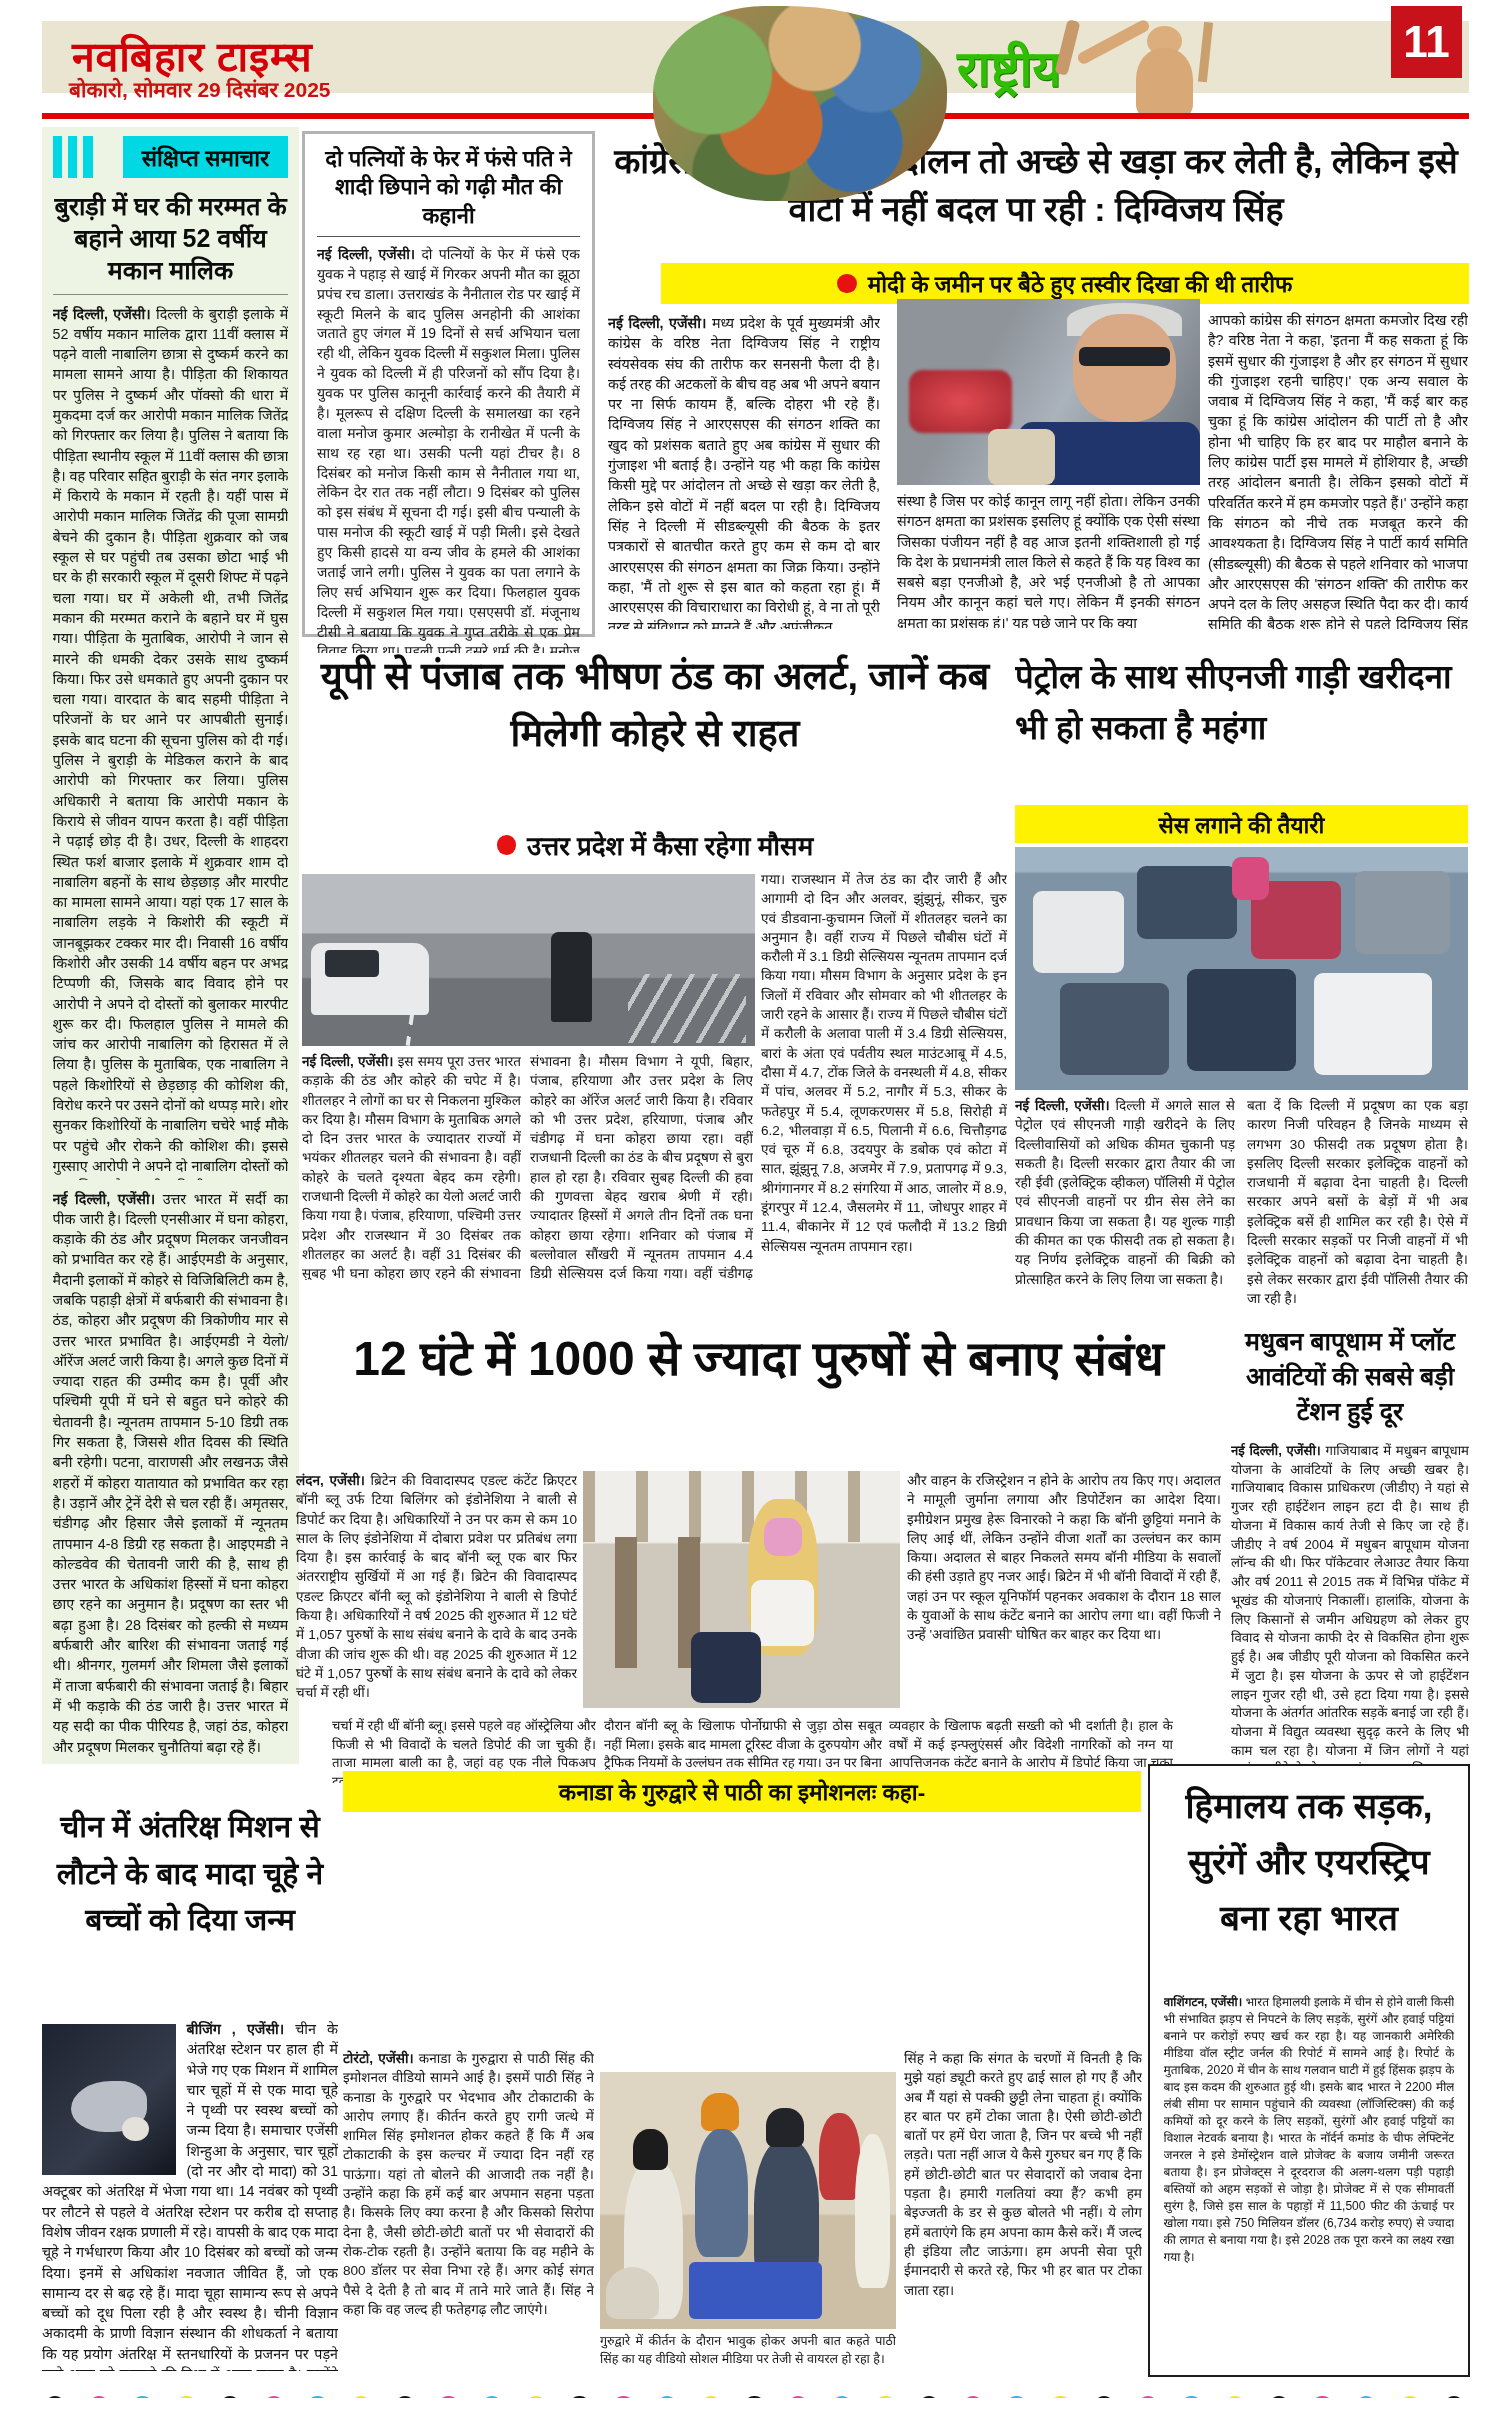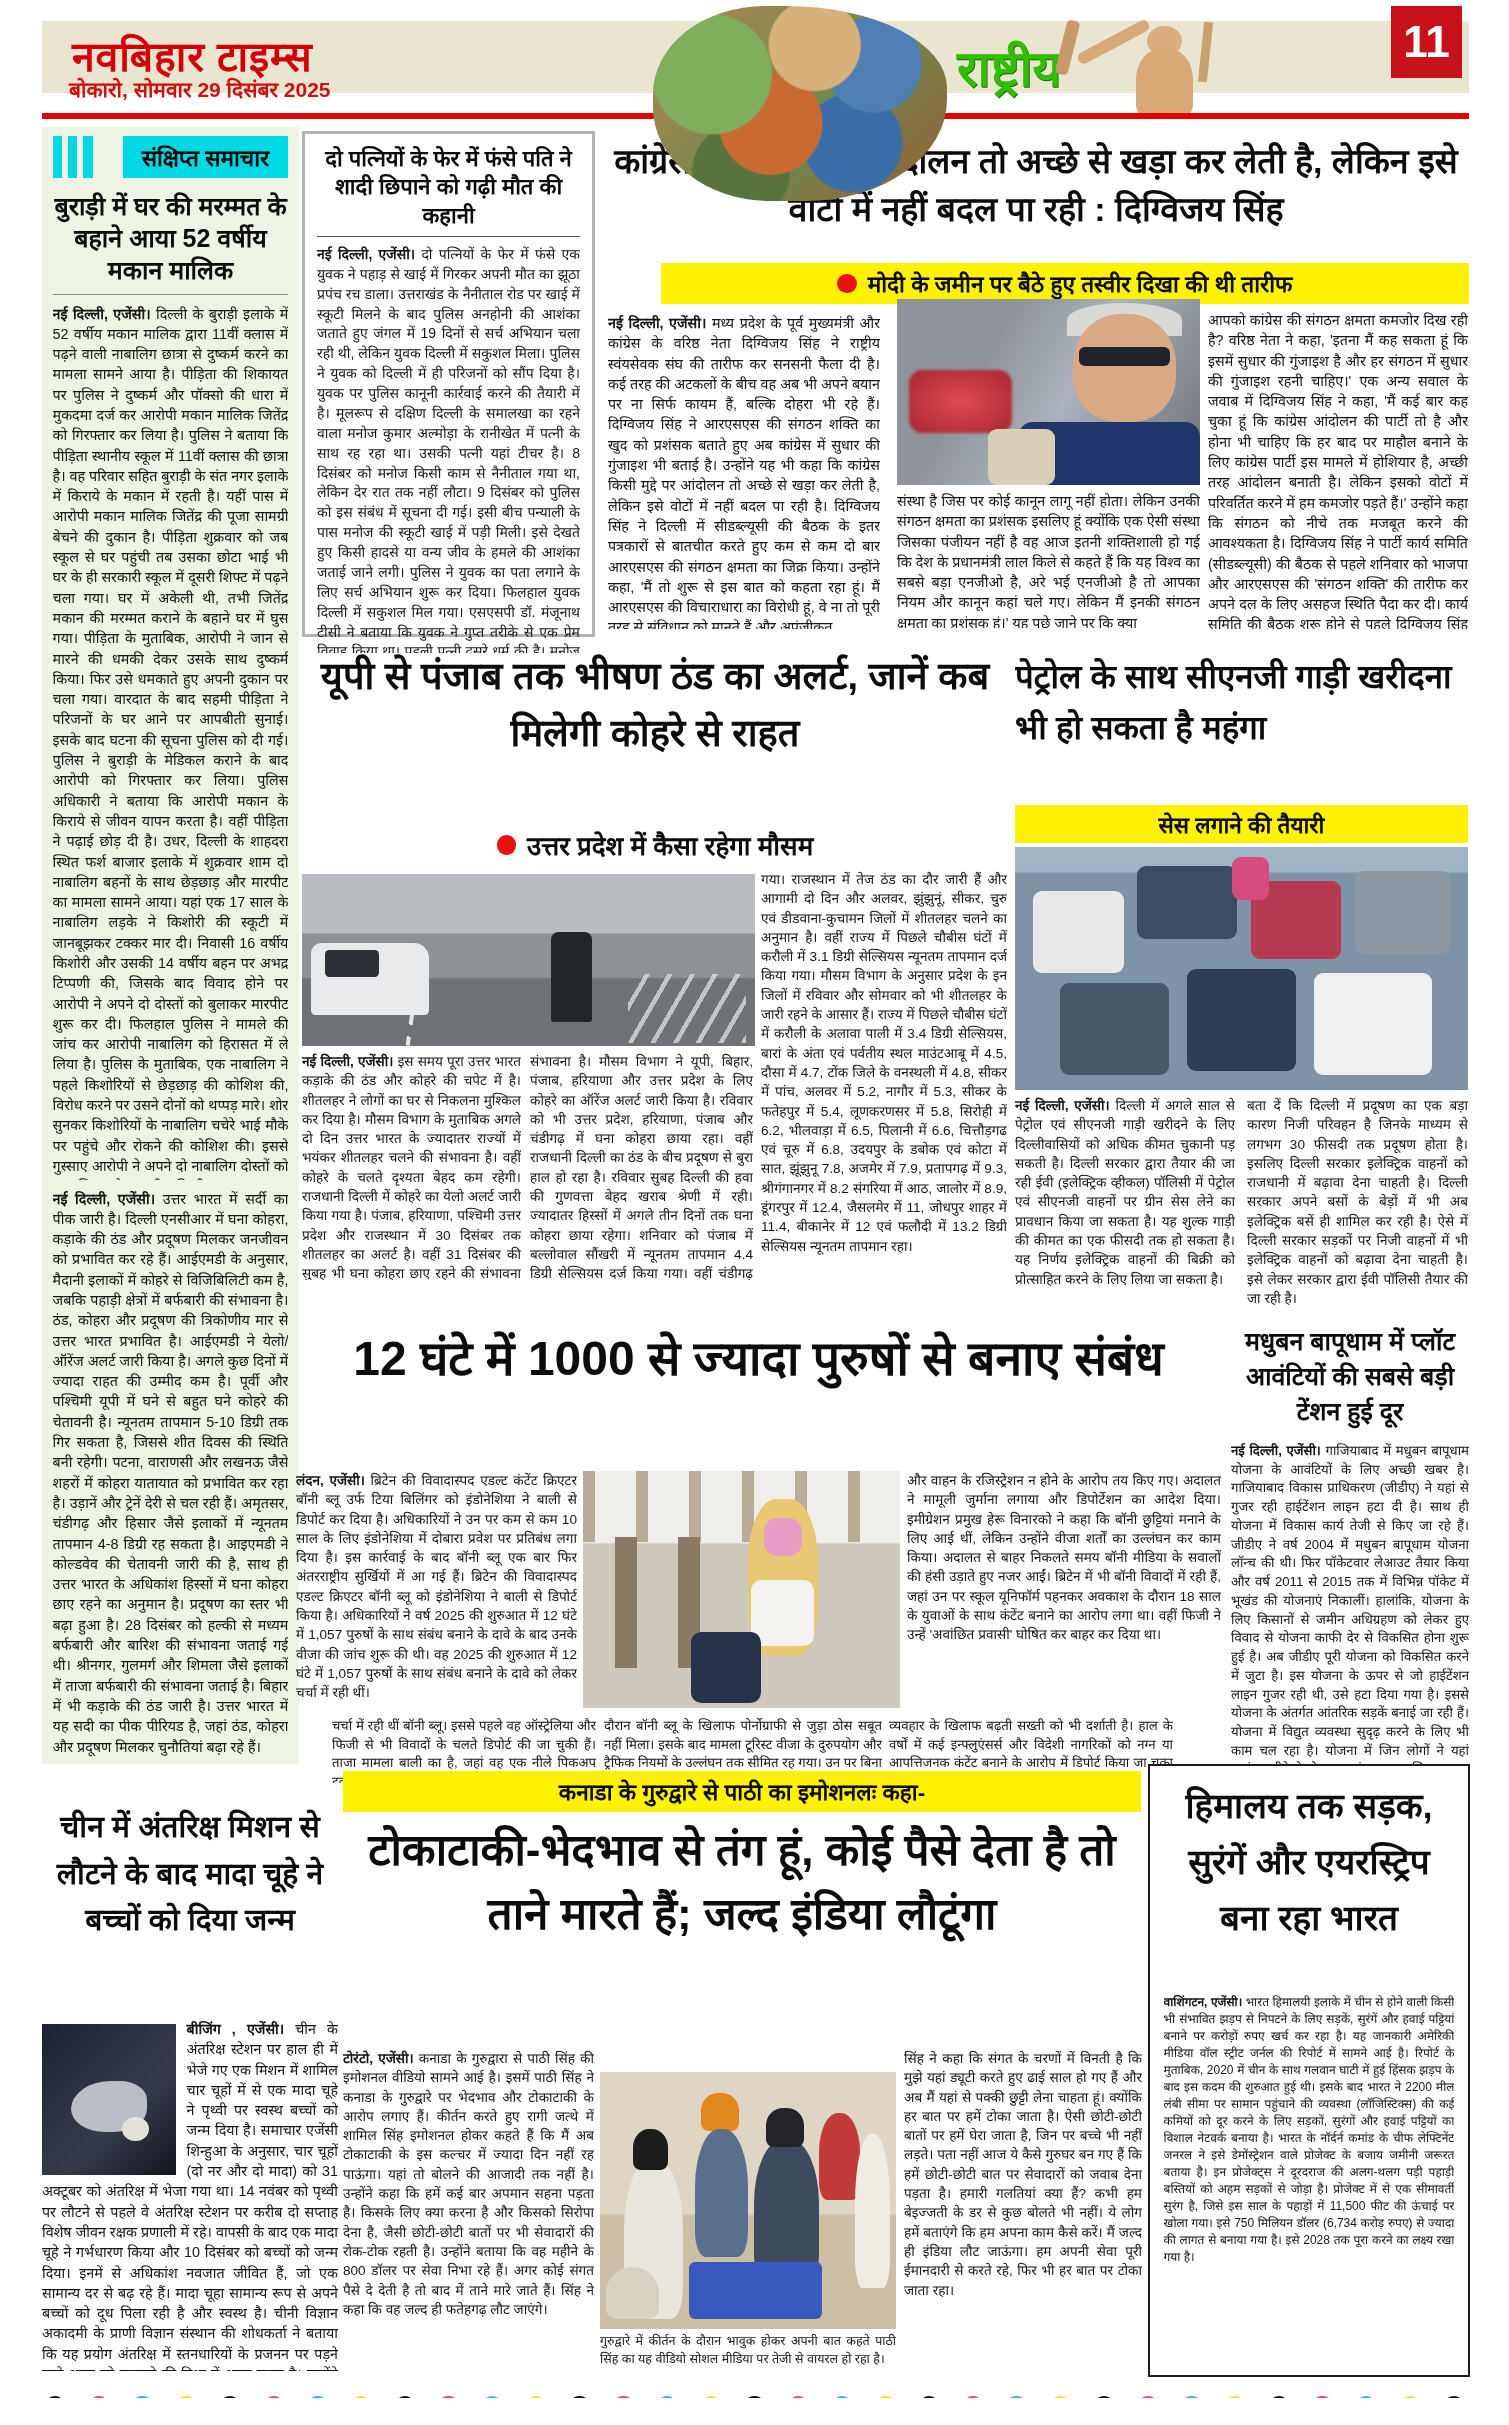--- a/index.html
+++ b/index.html
@@ -211,21 +211,20 @@
   <div class="abs jt bodytxt" style="left:42px;top:2019px;width:296px;height:352px;font-size:14.3px;">
     <span class="ph micephoto" style="float:left;position:relative;width:134px;height:151px;margin:4.5px 10.6px 4.5px 0;display:block;">
       <span class="mouse" style="position:absolute;"></span>
         <span class="pup" style="position:absolute;"></span>
     </span>
     <b class="dateline">बीजिंग , एजेंसी।</b>
     <span>चीन के अंतरिक्ष स्टेशन पर हाल ही में भेजे गए एक मिशन में शामिल चार चूहों में से एक मादा चूहे ने पृथ्वी पर स्वस्थ बच्चों को जन्म दिया है। समाचार एजेंसी शिन्हुआ के अनुसार, चार चूहों (दो नर और दो मादा) को 31 अक्टूबर को अंतरिक्ष में भेजा गया था। 14 नवंबर को पृथ्वी पर लौटने से पहले वे अंतरिक्ष स्टेशन पर करीब दो सप्ताह विशेष जीवन रक्षक प्रणाली में रहे। वापसी के बाद एक मादा चूहे ने गर्भधारण किया और 10 दिसंबर को बच्चों को जन्म दिया। इनमें से अधिकांश नवजात जीवित हैं, जो एक सामान्य दर से बढ़ रहे हैं। मादा चूहा सामान्य रूप से अपने बच्चों को दूध पिला रही है और स्वस्थ है। चीनी विज्ञान अकादमी के प्राणी विज्ञान संस्थान की शोधकर्ता ने बताया कि यह प्रयोग अंतरिक्ष में स्तनधारियों के प्रजनन पर पड़ने वाले असर को समझने की दिशा में अहम कदम है। उन्होंने कहा कि अंतरिक्ष से लौटे चूहों के व्यवहार और सेहत पर लगातार नजर रखी जा रही है। यह प्रयोग भविष्य के लंबे अंतरिक्ष मिशनों के लिए अहम साबित होगा।</span>
   </div>
 
   <div class="abs kicker" style="left:343px;top:1771px;width:798px;height:41px;font-size:22.6px;">कनाडा के गुरुद्वारे से पाठी का इमोशनलः कहा-</div>
-  <div class="abs headline" style="left:343px;top:1818px;width:798px;height:223px;font-size:44px;line-height:1.45;overflow:hidden;">टोकाटाकी-भेदभाव से तंग हूं, कोई पैसे देता है तो ताने मारते हैं; जल्द इंडिया लौटूंगा</div>
   <div class="abs jt bodytxt" style="left:343px;top:2049px;width:251px;height:328px;font-size:13.6px;">
     <b class="dateline">टोरंटो, एजेंसी।</b>
     <span>कनाडा के गुरुद्वारा से पाठी सिंह की इमोशनल वीडियो सामने आई है। इसमें पाठी सिंह ने कनाडा के गुरुद्वारे पर भेदभाव और टोकाटाकी के आरोप लगाए हैं। कीर्तन करते हुए रागी जत्थे में शामिल सिंह इमोशनल होकर कहते हैं कि मैं अब टोकाटाकी के इस कल्चर में ज्यादा दिन नहीं रह पाऊंगा। यहां तो बोलने की आजादी तक नहीं है। उन्होंने कहा कि हमें कई बार अपमान सहना पड़ता है। किसके लिए क्या करना है और किसको सिरोपा देना है, जैसी छोटी-छोटी बातों पर भी सेवादारों की रोक-टोक रहती है। उन्होंने बताया कि वह महीने के 800 डॉलर पर सेवा निभा रहे हैं। अगर कोई संगत पैसे दे देती है तो बाद में ताने मारे जाते हैं। सिंह ने कहा कि वह जल्द ही फतेहगढ़ लौट जाएंगे।</span>
   </div>
   <div class="abs ph sikhphoto" style="left:600px;top:2072px;width:296px;height:257px;">
     <div class="fig" style="left:8%;top:34%;width:20%;height:62%;background:#e9e6dd;"></div>
     <div class="fig" style="left:11%;top:22%;width:12%;height:16%;background:#1c1c1c;"></div>
     <div class="fig" style="left:34%;top:8%;width:13%;height:15%;background:#e08a1e;"></div>
     <div class="fig" style="left:32%;top:22%;width:18%;height:50%;background:#5a6f8e;"></div>
     <div class="fig" style="left:52%;top:26%;width:22%;height:56%;background:#3e4a5e;"></div>

